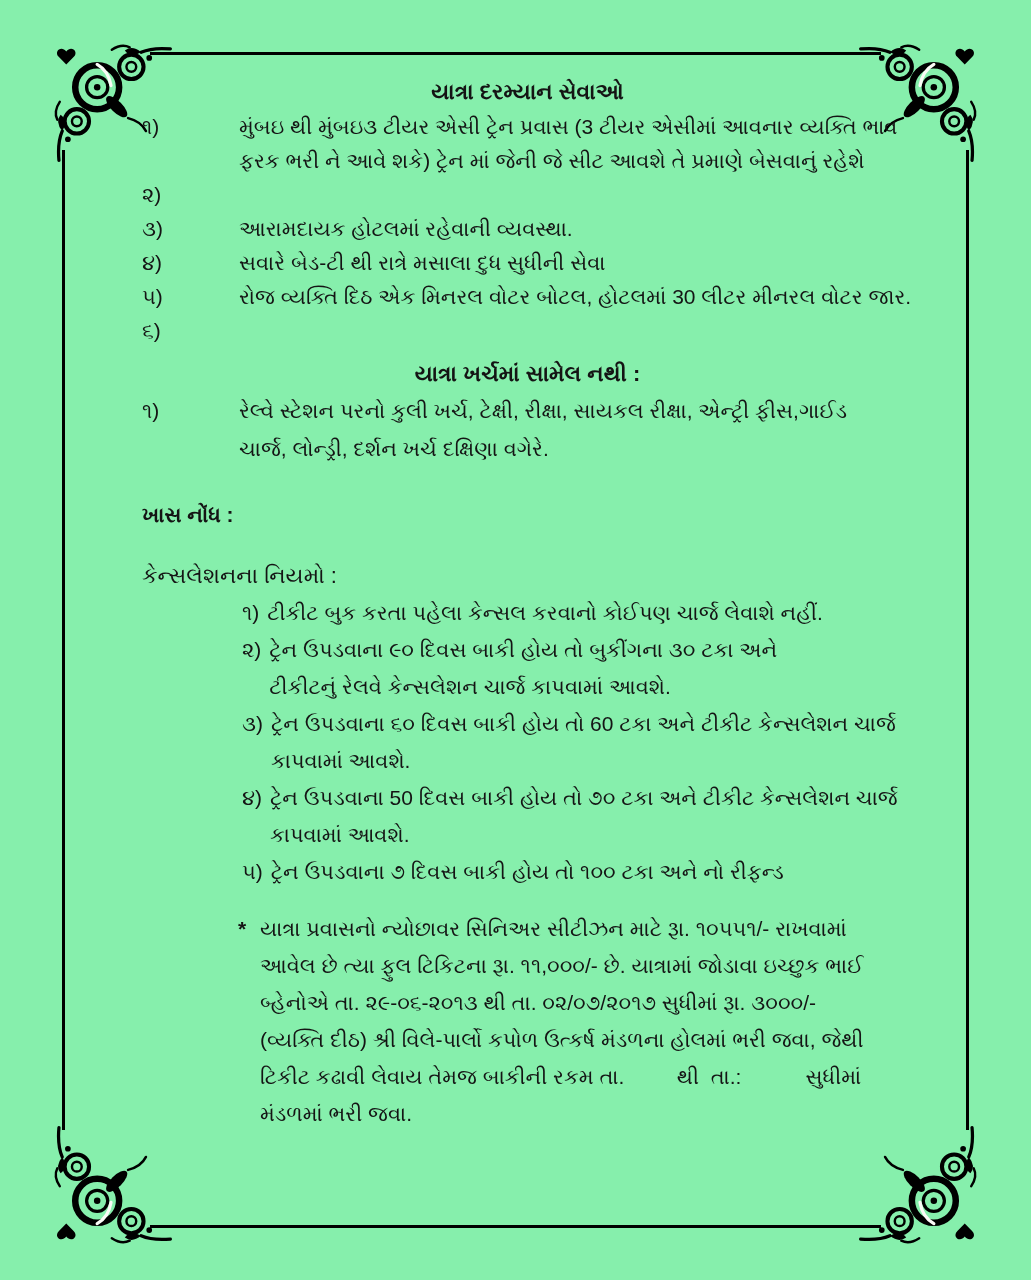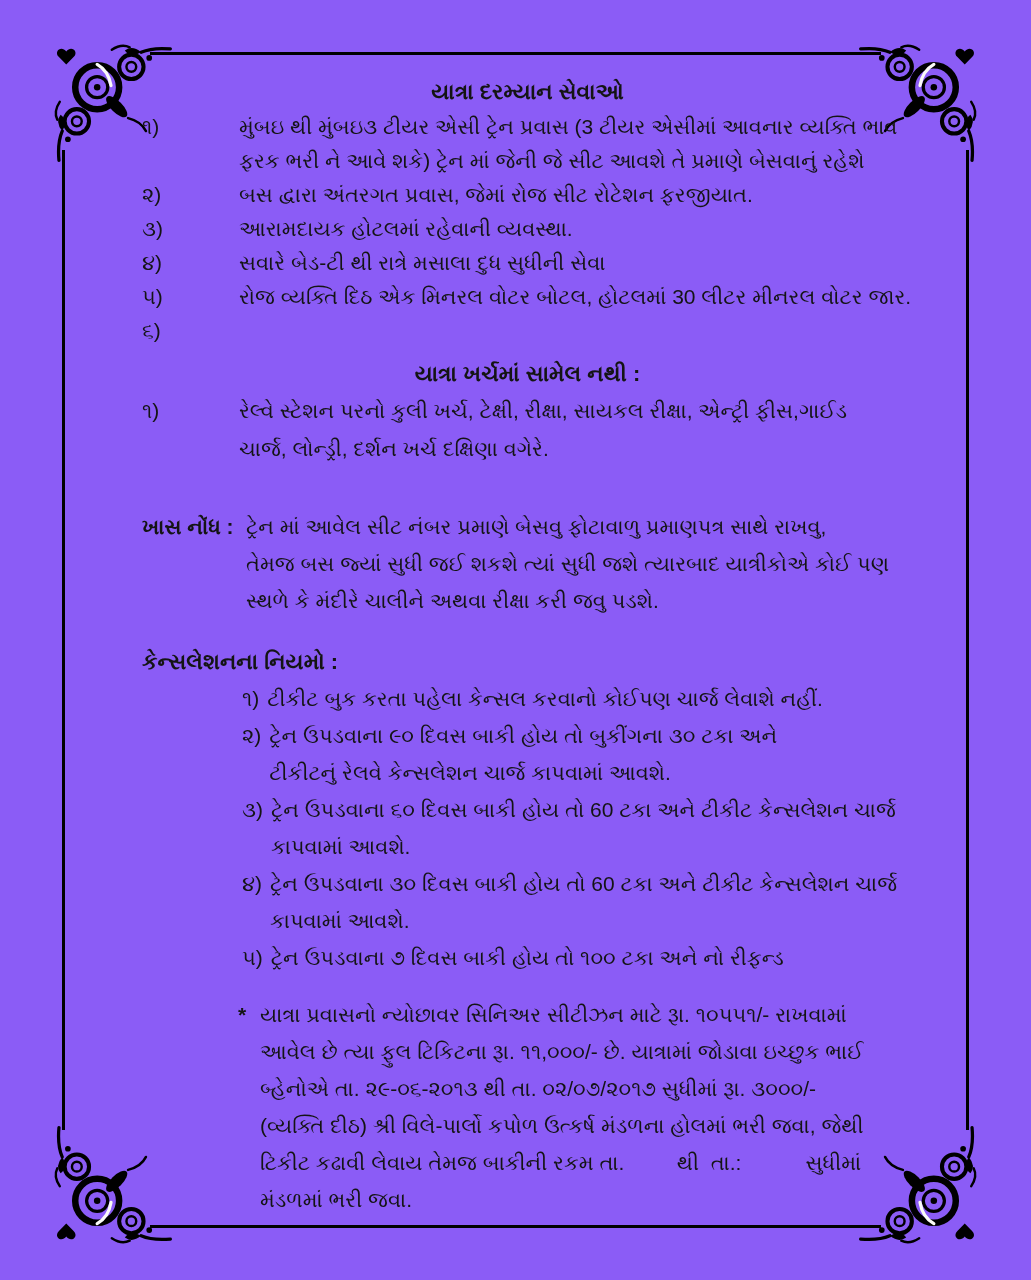--- a/index.html
+++ b/index.html
@@ -1,21 +1,21 @@
 <!DOCTYPE html>
 <html lang="gu"><head>
 <meta charset="utf-8">
 <title>યાત્રા દરમ્યાન સેવાઓ</title>
 <style>
   html,body{margin:0;padding:0;}
   body{background:#e8e8e4;}
   .page{
     position:relative;
     width:1031px;height:1280px;
-    background:#8b5cf6;
+    background:#86efac;
     font-family:"Liberation Sans","DejaVu Sans",sans-serif;
     color:#141414;
     overflow:hidden;
     margin:0 auto;
   }
   
   .frame-line{position:absolute;background:#000;}
   .line-top{top:52px;left:150px;right:150px;height:3px;}
   .line-bottom{bottom:52px;left:150px;right:150px;height:3px;}
   .line-left{left:62px;top:150px;bottom:150px;width:3px;}
@@ -36,25 +36,25 @@
     text-align:center;
     font-weight:bold;
     font-size:22px;
     line-height:36px;
   }
   .heading.second{margin-top:8px;}
   .svc-row{display:flex;line-height:34px;}
   .svc-row .num{flex:none;width:97px;}
   .x-row{display:flex;line-height:38px;}
   .x-row .num{flex:none;width:97px;}
-  .note{display:flex;margin-top:40px;line-height:37px;}
+  .note{display:flex;margin-top:28px;line-height:37px;flex-direction:column;}
   .note .note-label{flex:none;width:104px;font-weight:bold;}
   .cancel-heading{
     margin-top:24px;
-    font-weight:bold;
+    font-weight:normal;
     font-size:22px;
     line-height:37px;
     text-align:left;
   }
   .rules{margin-left:100px;}
   .rule{display:flex;line-height:37px;}
   .rule .rnum{flex:none;margin-right:8px;}
   .footnote{display:flex;margin-left:96px;margin-top:20px;line-height:37px;}
   .footnote .star{flex:none;width:22px;font-weight:bold;}
 </style>
@@ -169,21 +169,20 @@
     <div class="heading">યાત્રા દરમ્યાન સેવાઓ</div>
 
     <div>
       <div class="svc-row">
         <span class="num">૧)</span>
         <span class="pre">મુંબઇ થી મુંબઇ૩ ટીયર એસી ટ્રેન પ્રવાસ (3 ટીયર એસીમાં આવનાર વ્યક્તિ ભાવ
 ફરક ભરી ને આવે શકે) ટ્રેન માં જેની જે સીટ આવશે તે પ્રમાણે બેસવાનું રહેશે</span>
       </div>
       <div class="svc-row">
         <span class="num">૨)</span>
-        <span class="pre">બસ દ્વારા અંતરગત પ્રવાસ, જેમાં રોજ સીટ રોટેશન ફરજીયાત.</span>
       </div>
       <div class="svc-row">
         <span class="num">૩)</span>
         <span class="pre">આરામદાયક હોટલમાં રહેવાની વ્યવસ્થા.</span>
       </div>
       <div class="svc-row">
         <span class="num">૪)</span>
         <span class="pre">સવારે બેડ-ટી થી રાત્રે મસાલા દુધ સુધીની સેવા</span>
       </div>
       <div class="svc-row">
@@ -200,23 +199,20 @@
     <div>
       <div class="x-row">
         <span class="num">૧)</span>
         <span class="pre">રેલ્વે સ્ટેશન પરનો કુલી ખર્ચ, ટેક્ષી, રીક્ષા, સાયકલ રીક્ષા, એન્ટ્રી ફીસ,ગાઈડ
 ચાર્જ, લોન્ડ્રી, દર્શન ખર્ચ દક્ષિણા વગેરે.</span>
       </div>
     </div>
 
     <div class="note">
       <span class="note-label">ખાસ નોંધ :</span>
-      <span class="pre">ટ્રેન માં આવેલ સીટ નંબર પ્રમાણે બેસવુ ફોટાવાળુ પ્રમાણપત્ર સાથે રાખવુ,
-તેમજ બસ જ્યાં સુધી જઈ શકશે ત્યાં સુધી જશે ત્યારબાદ યાત્રીકોએ કોઈ પણ
-સ્થળે કે મંદીરે ચાલીને અથવા રીક્ષા કરી જવુ પડશે.</span>
     </div>
 
     <div class="cancel-heading">કેન્સલેશનના નિયમો :</div>
 
     <div class="rules">
       <div class="rule">
         <span class="rnum">૧)</span>
         <span class="pre">ટીકીટ બુક કરતા પહેલા કેન્સલ કરવાનો કોઈપણ ચાર્જ લેવાશે નહીં.</span>
       </div>
       <div class="rule">
@@ -224,21 +220,21 @@
         <span class="pre">ટ્રેન ઉપડવાના ૯૦ દિવસ બાકી હોય તો બુકીંગના ૩૦ ટકા અને
 ટીકીટનું રેલવે કેન્સલેશન ચાર્જ કાપવામાં આવશે.</span>
       </div>
       <div class="rule">
         <span class="rnum">૩)</span>
         <span class="pre">ટ્રેન ઉપડવાના ૬૦ દિવસ બાકી હોય તો 60 ટકા અને ટીકીટ કેન્સલેશન ચાર્જ
 કાપવામાં આવશે.</span>
       </div>
       <div class="rule">
         <span class="rnum">૪)</span>
-        <span class="pre">ટ્રેન ઉપડવાના ૩૦ દિવસ બાકી હોય તો 60 ટકા અને ટીકીટ કેન્સલેશન ચાર્જ
+        <span class="pre">ટ્રેન ઉપડવાના 50 દિવસ બાકી હોય તો ૭૦ ટકા અને ટીકીટ કેન્સલેશન ચાર્જ
 કાપવામાં આવશે.</span>
       </div>
       <div class="rule">
         <span class="rnum">૫)</span>
         <span class="pre">ટ્રેન ઉપડવાના ૭ દિવસ બાકી હોય તો ૧૦૦ ટકા અને નો રીફન્ડ</span>
       </div>
     </div>
 
     <div class="footnote">
       <span class="star">*</span>

